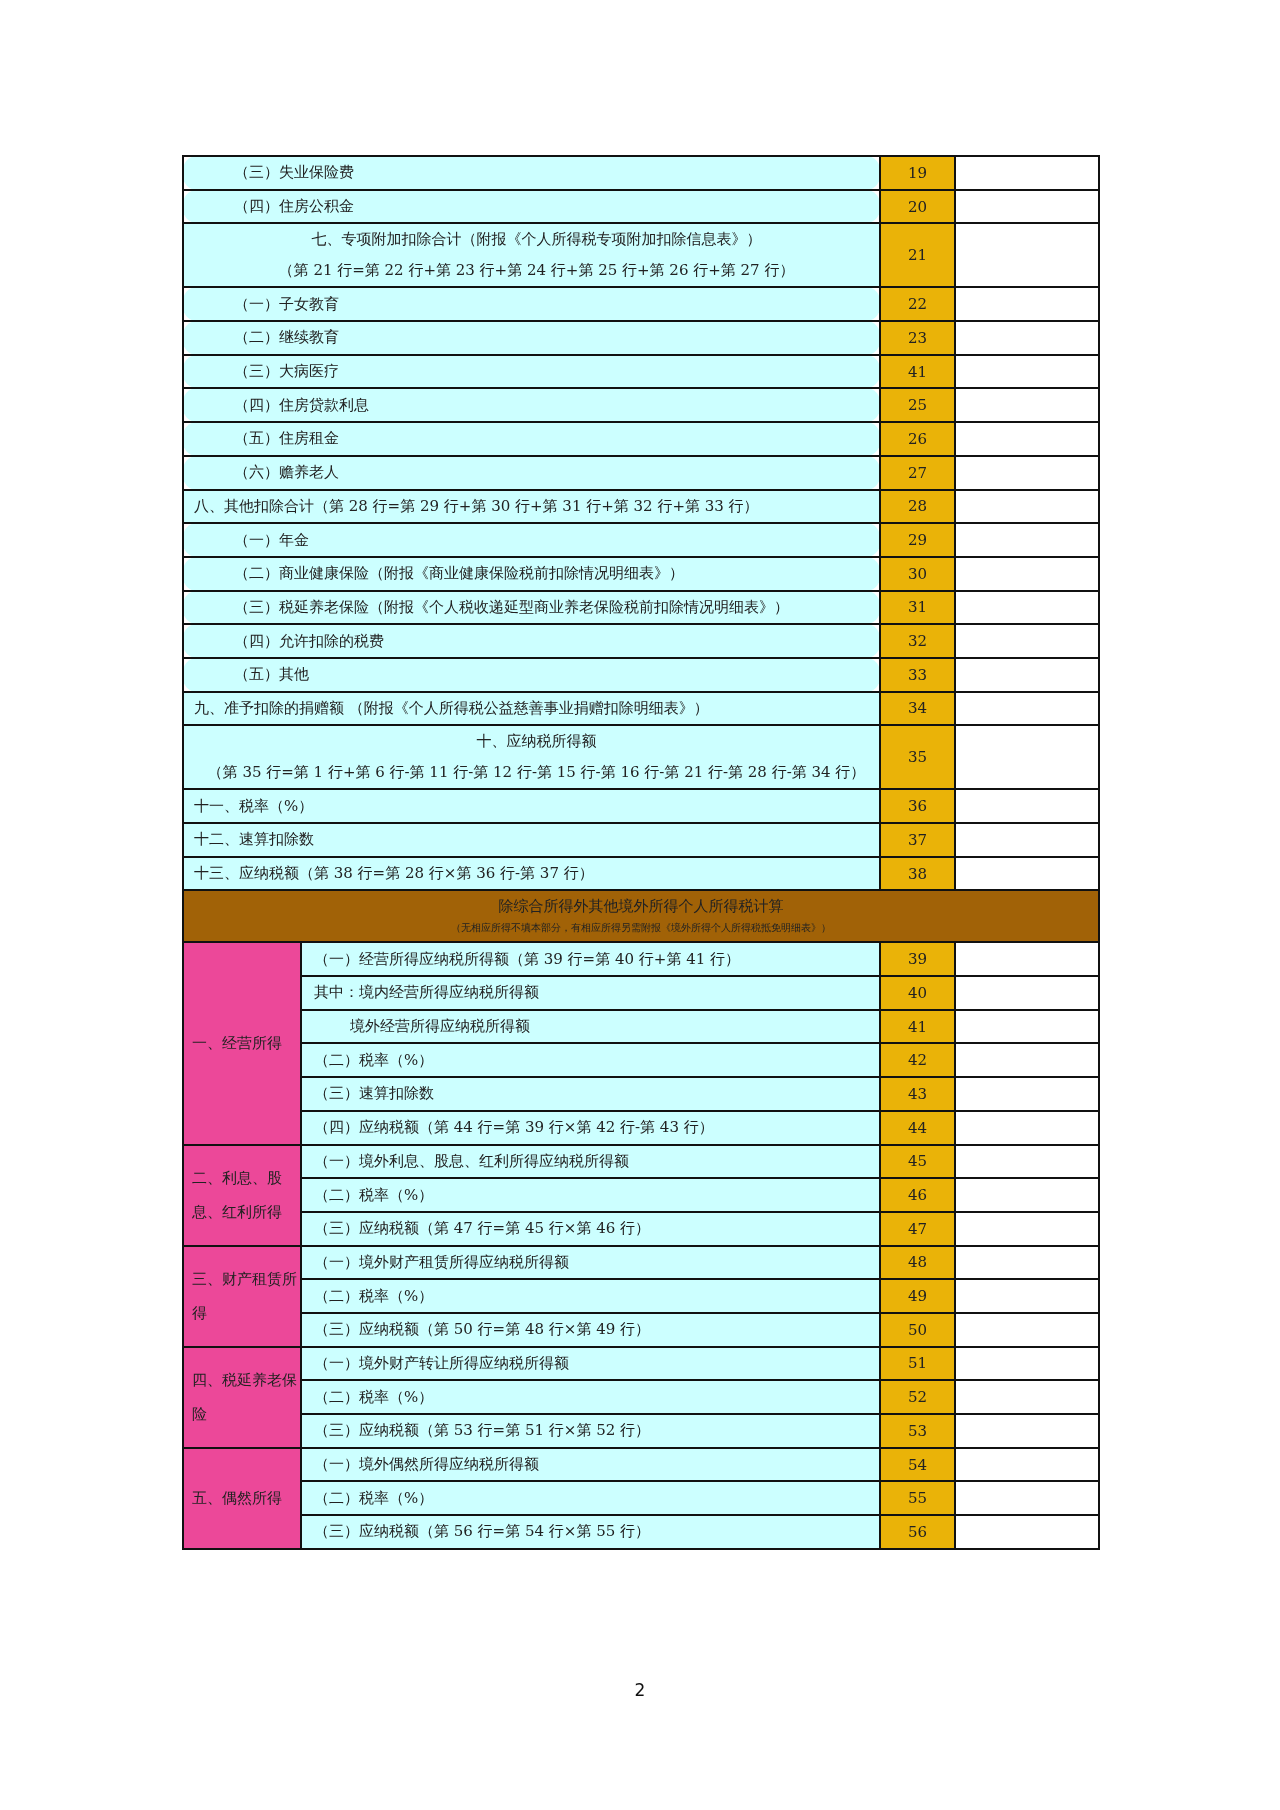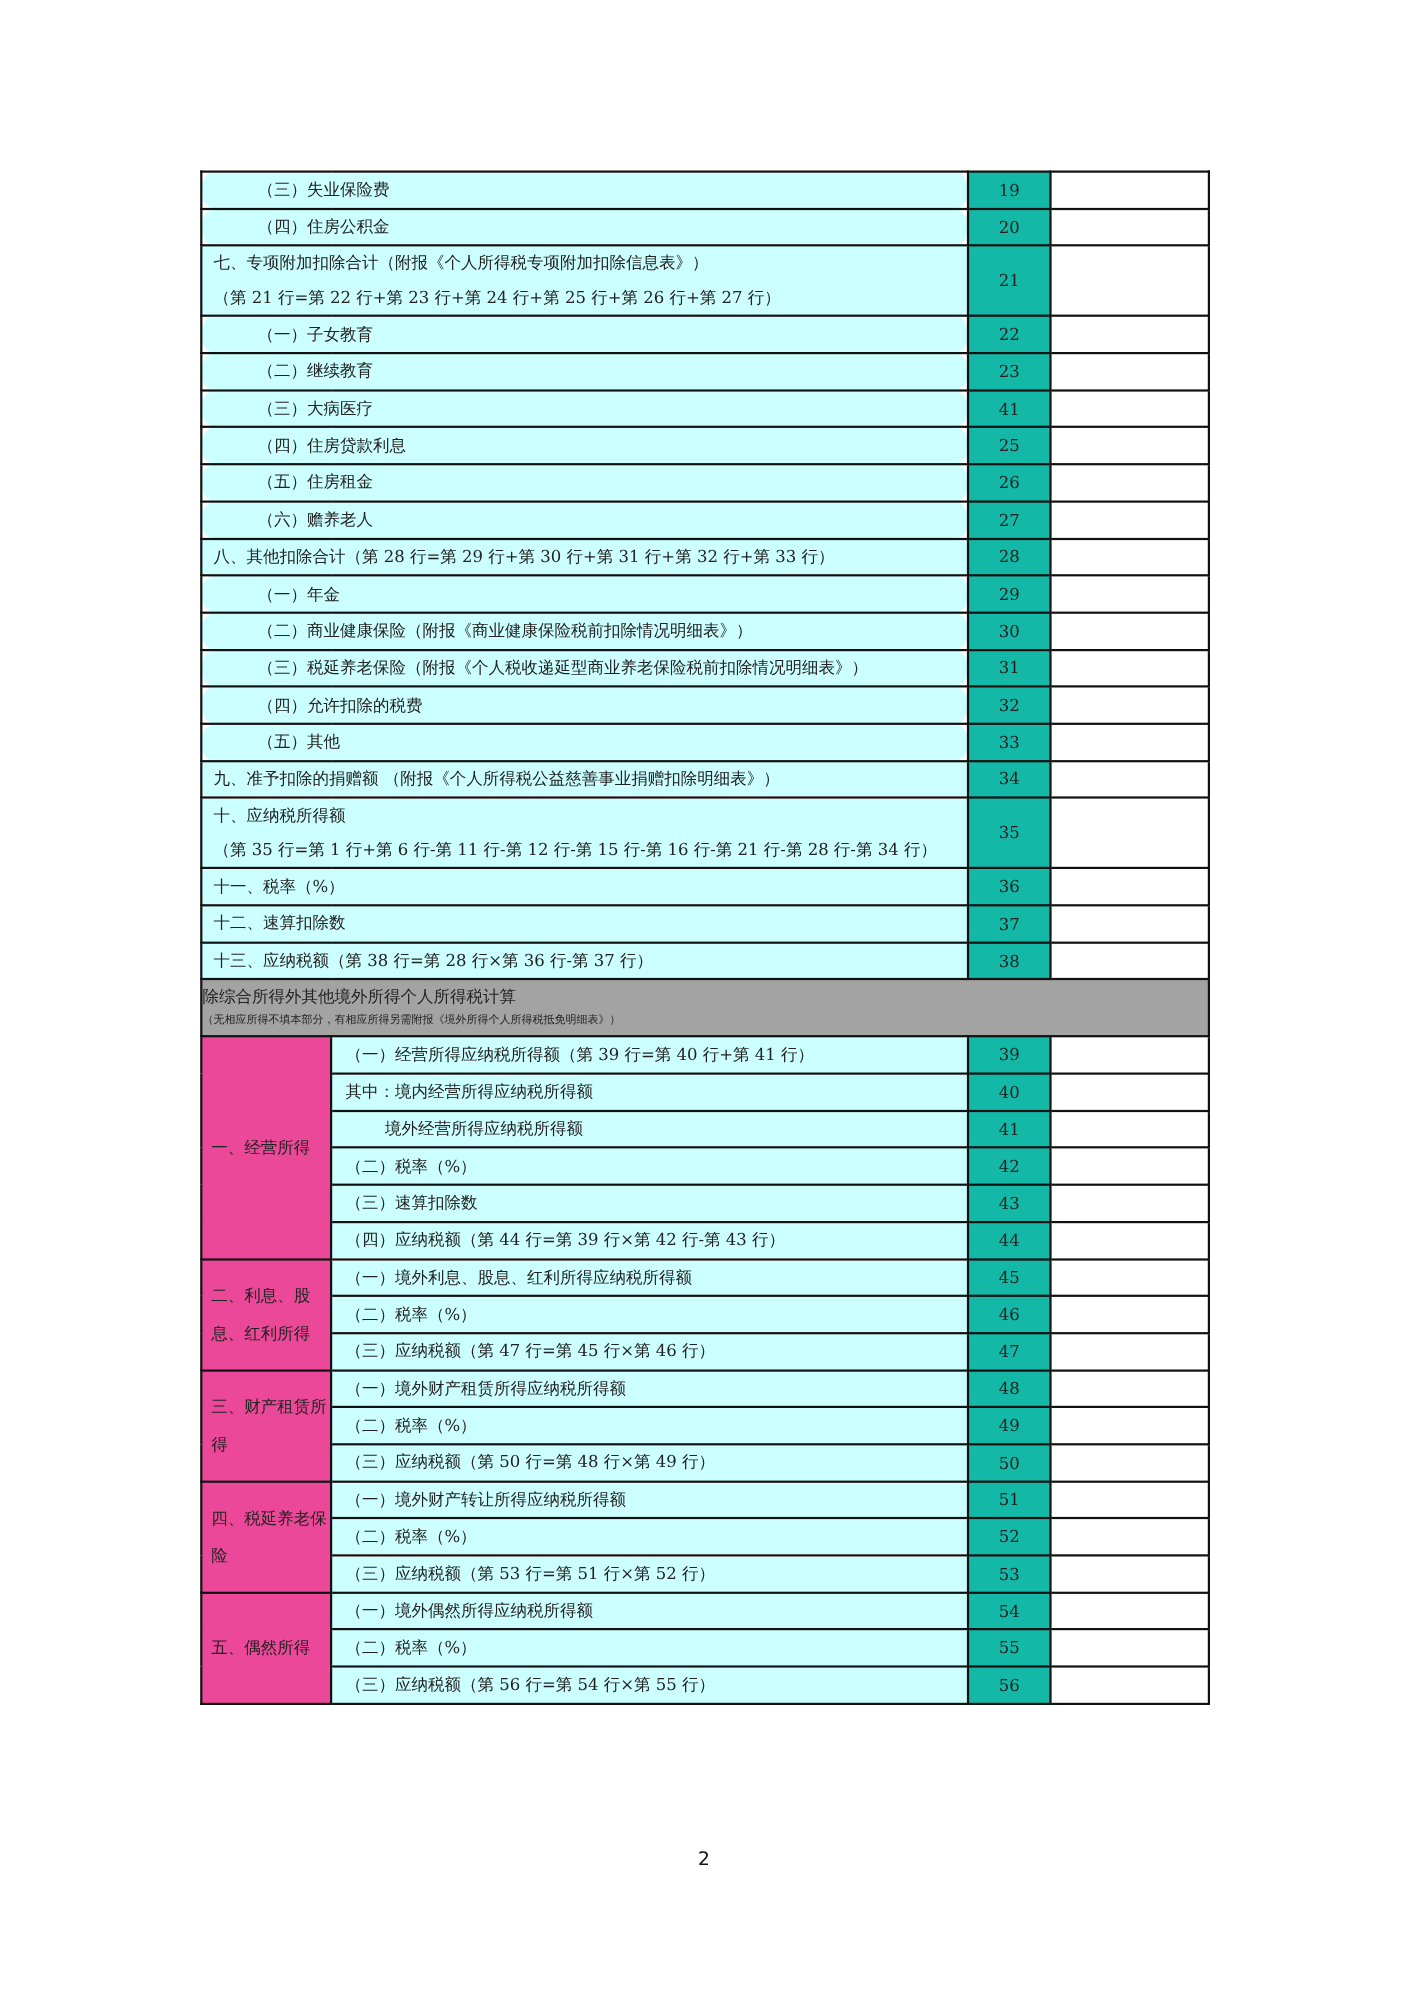--- a/index.html
+++ b/index.html
@@ -4,28 +4,28 @@
 <style>
   html,body{margin:0;padding:0;background:#fff;}
   body{width:1280px;height:1810px;position:relative;overflow:hidden;
        font-family:"DejaVu Serif","Liberation Serif",serif;color:#222;}
   table.form{position:absolute;left:182px;top:155px;width:916px;border-collapse:collapse;table-layout:fixed;font-size:15px;}
   table.form td{border:2px solid #111;height:31.7px;padding:0;vertical-align:middle;}
   td.desc{background:#CCFFFF;padding-left:10px !important;white-space:nowrap;overflow:hidden;}
   td.desc.ind{padding-left:50px !important;border-radius:14px;}
   td.desc.sub{padding-left:12px !important;}
   td.desc.sub2{padding-left:48px !important;}
-  td.num{background:#14b8a6;text-align:center;}
+  td.num{background:#eab308;text-align:center;}
   td.val{background:#fff;}
   td.cat{background:#ec4899;padding-left:8px !important;line-height:34px;white-space:normal;word-break:break-all;}
-  td.hdr{background:#a3a3a3;text-align:left;height:50px !important;}
+  td.hdr{background:#a16207;text-align:center;height:50px !important;}
   .hdr-title{font-size:15px;display:block;line-height:24px;}
   .hdr-note{font-size:10px;display:block;line-height:20px;}
   .dbl .line{display:block;line-height:31px;}
-  td.double{height:62px !important;}
+  td.double{height:62px !important;text-align:center;}
   .pageno{position:absolute;left:0;width:1280px;top:1680px;text-align:center;font-family:"DejaVu Sans","Liberation Sans",sans-serif;font-size:17px;color:#111;}
 </style>
 </head>
 <body>
 
 <table class="form">
   <colgroup>
     <col style="width:118px">
       <col style="width:579px">
       <col style="width:75px">

